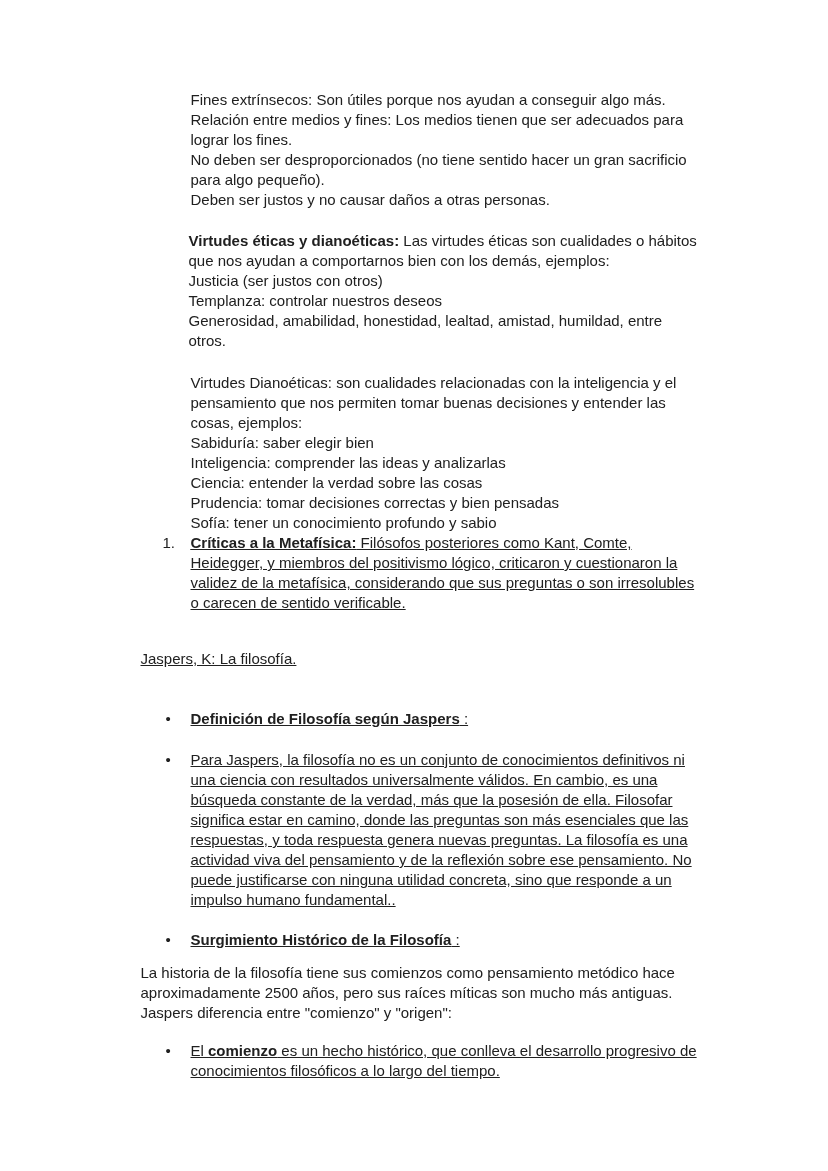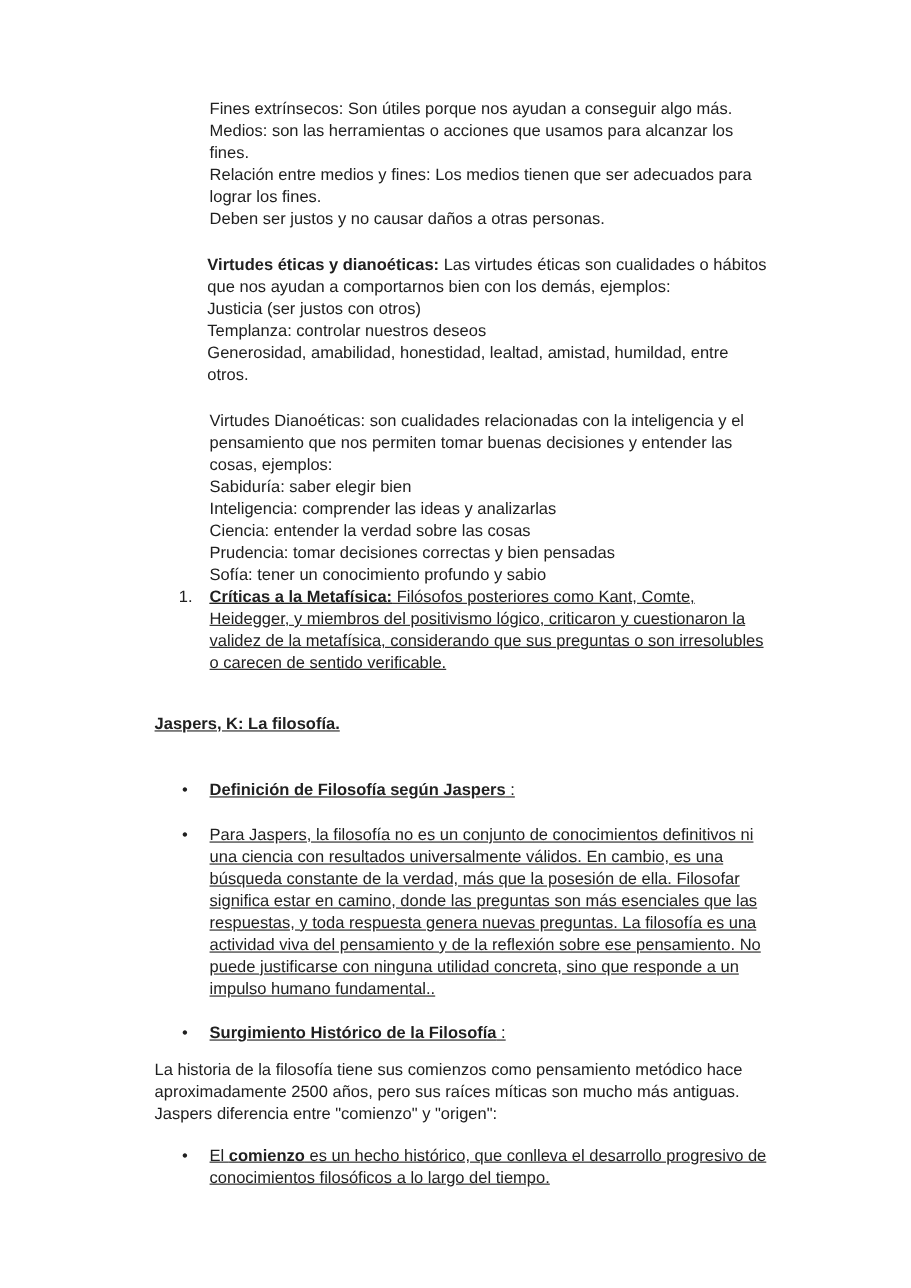--- a/index.html
+++ b/index.html
@@ -28,38 +28,38 @@
     box-sizing: border-box;
     padding-left: 25px;
   }
   .li.num .marker { padding-left: 22px; }
   .li .li-text { flex: 1 1 auto; text-decoration: underline; }
   .blk-virtudes-eticas   { margin-top: 21px; margin-left: 48px; }
   .blk-virtudes-diano    { margin-top: 22px; }
   .blk-criticas          { margin-top: 0; }
   .heading {
     margin-top: 36px;
-    font-weight: bold;
+    font-weight: normal;
     text-decoration: underline;
   }
   .blk-def-bullet        { margin-top: 40px; }
   .blk-para-jaspers      { margin-top: 21px; }
   .blk-surgimiento       { margin-top: 20px; }
   .blk-historia          { margin-top: 13px; }
   .blk-comienzo          { margin-top: 18px; }
 </style>
 </head>
 <body>
 
 <div class="page">
 
   <div class="ind blk-fines">
     <p>Fines extrínsecos: Son útiles porque nos ayudan a conseguir algo más.</p>
-    <p>Medios: son las herramientas o acciones que usamos para alcanzar los fines.</p>
     <p>Relación entre medios y fines: Los medios tienen que ser adecuados para lograr los fines.</p>
+    <p>No deben ser desproporcionados (no tiene sentido hacer un gran sacrificio para algo pequeño).</p>
     <p>Deben ser justos y no causar daños a otras personas.</p>
   </div>
 
   <div class="ind blk-virtudes-eticas">
     <p><span class="b">Virtudes éticas y dianoéticas:</span><span> Las virtudes éticas son cualidades o hábitos que nos ayudan a comportarnos bien con los demás, ejemplos:</span></p>
     <p>Justicia (ser justos con otros)</p>
     <p>Templanza: controlar nuestros deseos</p>
     <p>Generosidad, amabilidad, honestidad, lealtad, amistad, humildad, entre otros.</p>
   </div>
 

